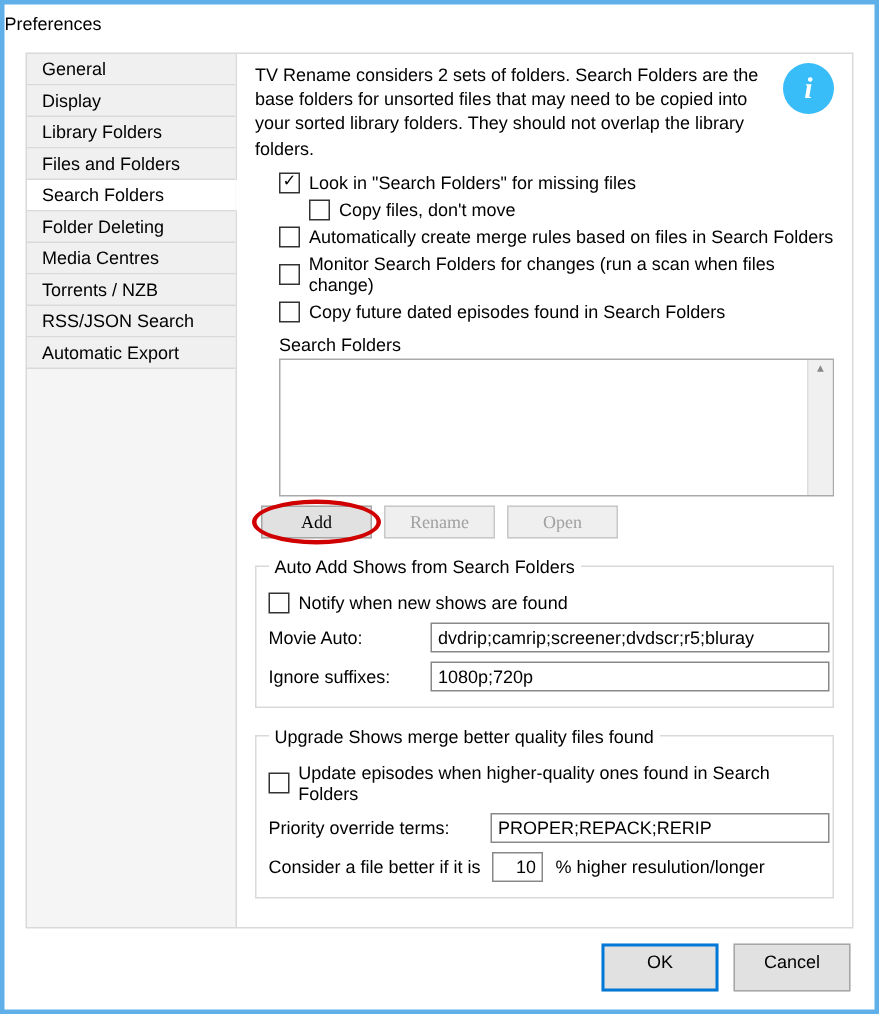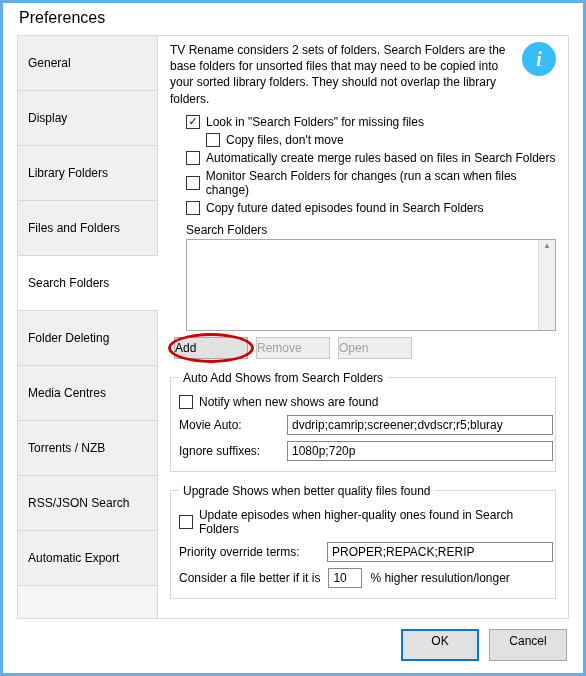--- a/index.html
+++ b/index.html
@@ -7,40 +7,40 @@
   font-family: "Segoe UI", Tahoma, sans-serif;
   font-size: 12px;
   background: #fff;
   width: 586px;
   height: 676px;
   border: 3px solid #5fb0e8;
   position: relative;
   color: #000;
 }
 .window-title {
-  padding: 6px 16px;
-  font-size: 16px;
+  padding: 6px 0;
+  font-size: 12px;
 }
 .content {
   position: absolute;
   top: 32px;
   left: 14px;
   right: 14px;
   bottom: 54px;
   border: 1px solid #d9d9d9;
   display: flex;
   background: #fff;
 }
 .tab-strip {
   width: 140px;
   border-right: 1px solid #d9d9d9;
   background: #f5f5f5;
 }
 .tab-item {
-  padding: 20px 10px;
+  padding: 3px 10px;
   border-bottom: 1px solid #d9d9d9;
   background: #f0f0f0;
   cursor: pointer;
   font-size: 12px;
 }
 .tab-item.active {
   background: #fff;
   position: relative;
 }
 .tab-item.active::after {
@@ -89,22 +89,24 @@
   position: absolute; right: 0; top: 0; bottom: 0; width: 17px;
   background: #f0f0f0; border-left: 1px solid #ddd;
 }
 .scroll-arrow { font-size: 9px; color: #888; text-align: center; }
 .btn-row { display: flex; gap: 8px; margin: 4px 0 12px 4px; }
 .btn {
   width: 74px; height: 22px;
   border: 1px solid #a6a6a6;
   background: #e1e1e1;
   font-size: 12px;
+  text-align: center;
   line-height: 20px;
   cursor: pointer;
+  font-family: Liberation Serif, serif;
 }
 .btn.disabled { color: #a0a0a0; border-color: #c8c8c8; background: #efefef; }
 .highlight-ellipse {
   position: absolute;
   border: 3px solid #d00000;
   border-radius: 50%;
   width: 86px; height: 30px;
   pointer-events: none;
 }
 fieldset {
@@ -115,21 +117,21 @@
 legend { font-size: 12px; padding: 0 4px; }
 .form-row { display: flex; align-items: center; gap: 8px; margin-top: 6px; }
 .form-label { width: 100px; font-size: 12px; }
 .form-label2 { width: 140px; font-size: 12px; }
 .text-input {
   flex: 1; height: 20px; border: 1px solid #888; padding: 2px 4px;
   font-size: 12px; background: #fff;
 }
 .small-input {
   width: 34px; height: 20px; border: 1px solid #888; padding: 2px 4px;
-  font-size: 12px; text-align: left;
+  font-size: 12px; text-align: right;
 }
 .footer {
   position: absolute;
   bottom: 12px; right: 16px;
   display: flex; gap: 10px;
 }
 .dlg-btn {
   width: 78px; height: 32px;
   border: 1px solid #a6a6a6;
   background: #e1e1e1;
@@ -189,42 +191,42 @@
     <div class="sf-label">Search Folders</div>
     <div class="folder-list">
       <div class="scrollbar">
         <div class="scroll-arrow">▴</div>
       </div>
     </div>
 
     <div class="btn-row" style="position:relative;">
       <div class="highlight-ellipse" style="left:-6px; top:-4px;"></div>
       <div class="btn">Add</div>
-      <div class="btn disabled">Remove</div>
+      <div class="btn disabled">Rename</div>
       <div class="btn disabled">Open</div>
     </div>
 
     <fieldset>
       <legend>Auto Add Shows from Search Folders</legend>
       <div class="chk-row">
         <span class="chk-box"></span>
         <span>Notify when new shows are found</span>
       </div>
       <div class="form-row">
         <span class="form-label">Movie Auto:</span>
         <input class="text-input" value="dvdrip;camrip;screener;dvdscr;r5;bluray" style="">
       </div>
       <div class="form-row">
         <span class="form-label">Ignore suffixes:</span>
         <input class="text-input" value="1080p;720p" style="">
       </div>
     </fieldset>
 
     <fieldset>
-      <legend>Upgrade Shows when better quality files found</legend>
+      <legend>Upgrade Shows merge better quality files found</legend>
       <div class="chk-row">
         <span class="chk-box"></span>
         <span>Update episodes when higher-quality ones found in Search Folders</span>
       </div>
       <div class="form-row">
         <span class="form-label2">Priority override terms:</span>
         <input class="text-input" value="PROPER;REPACK;RERIP" style="">
       </div>
       <div class="form-row">
         <span>Consider a file better if it is</span>

